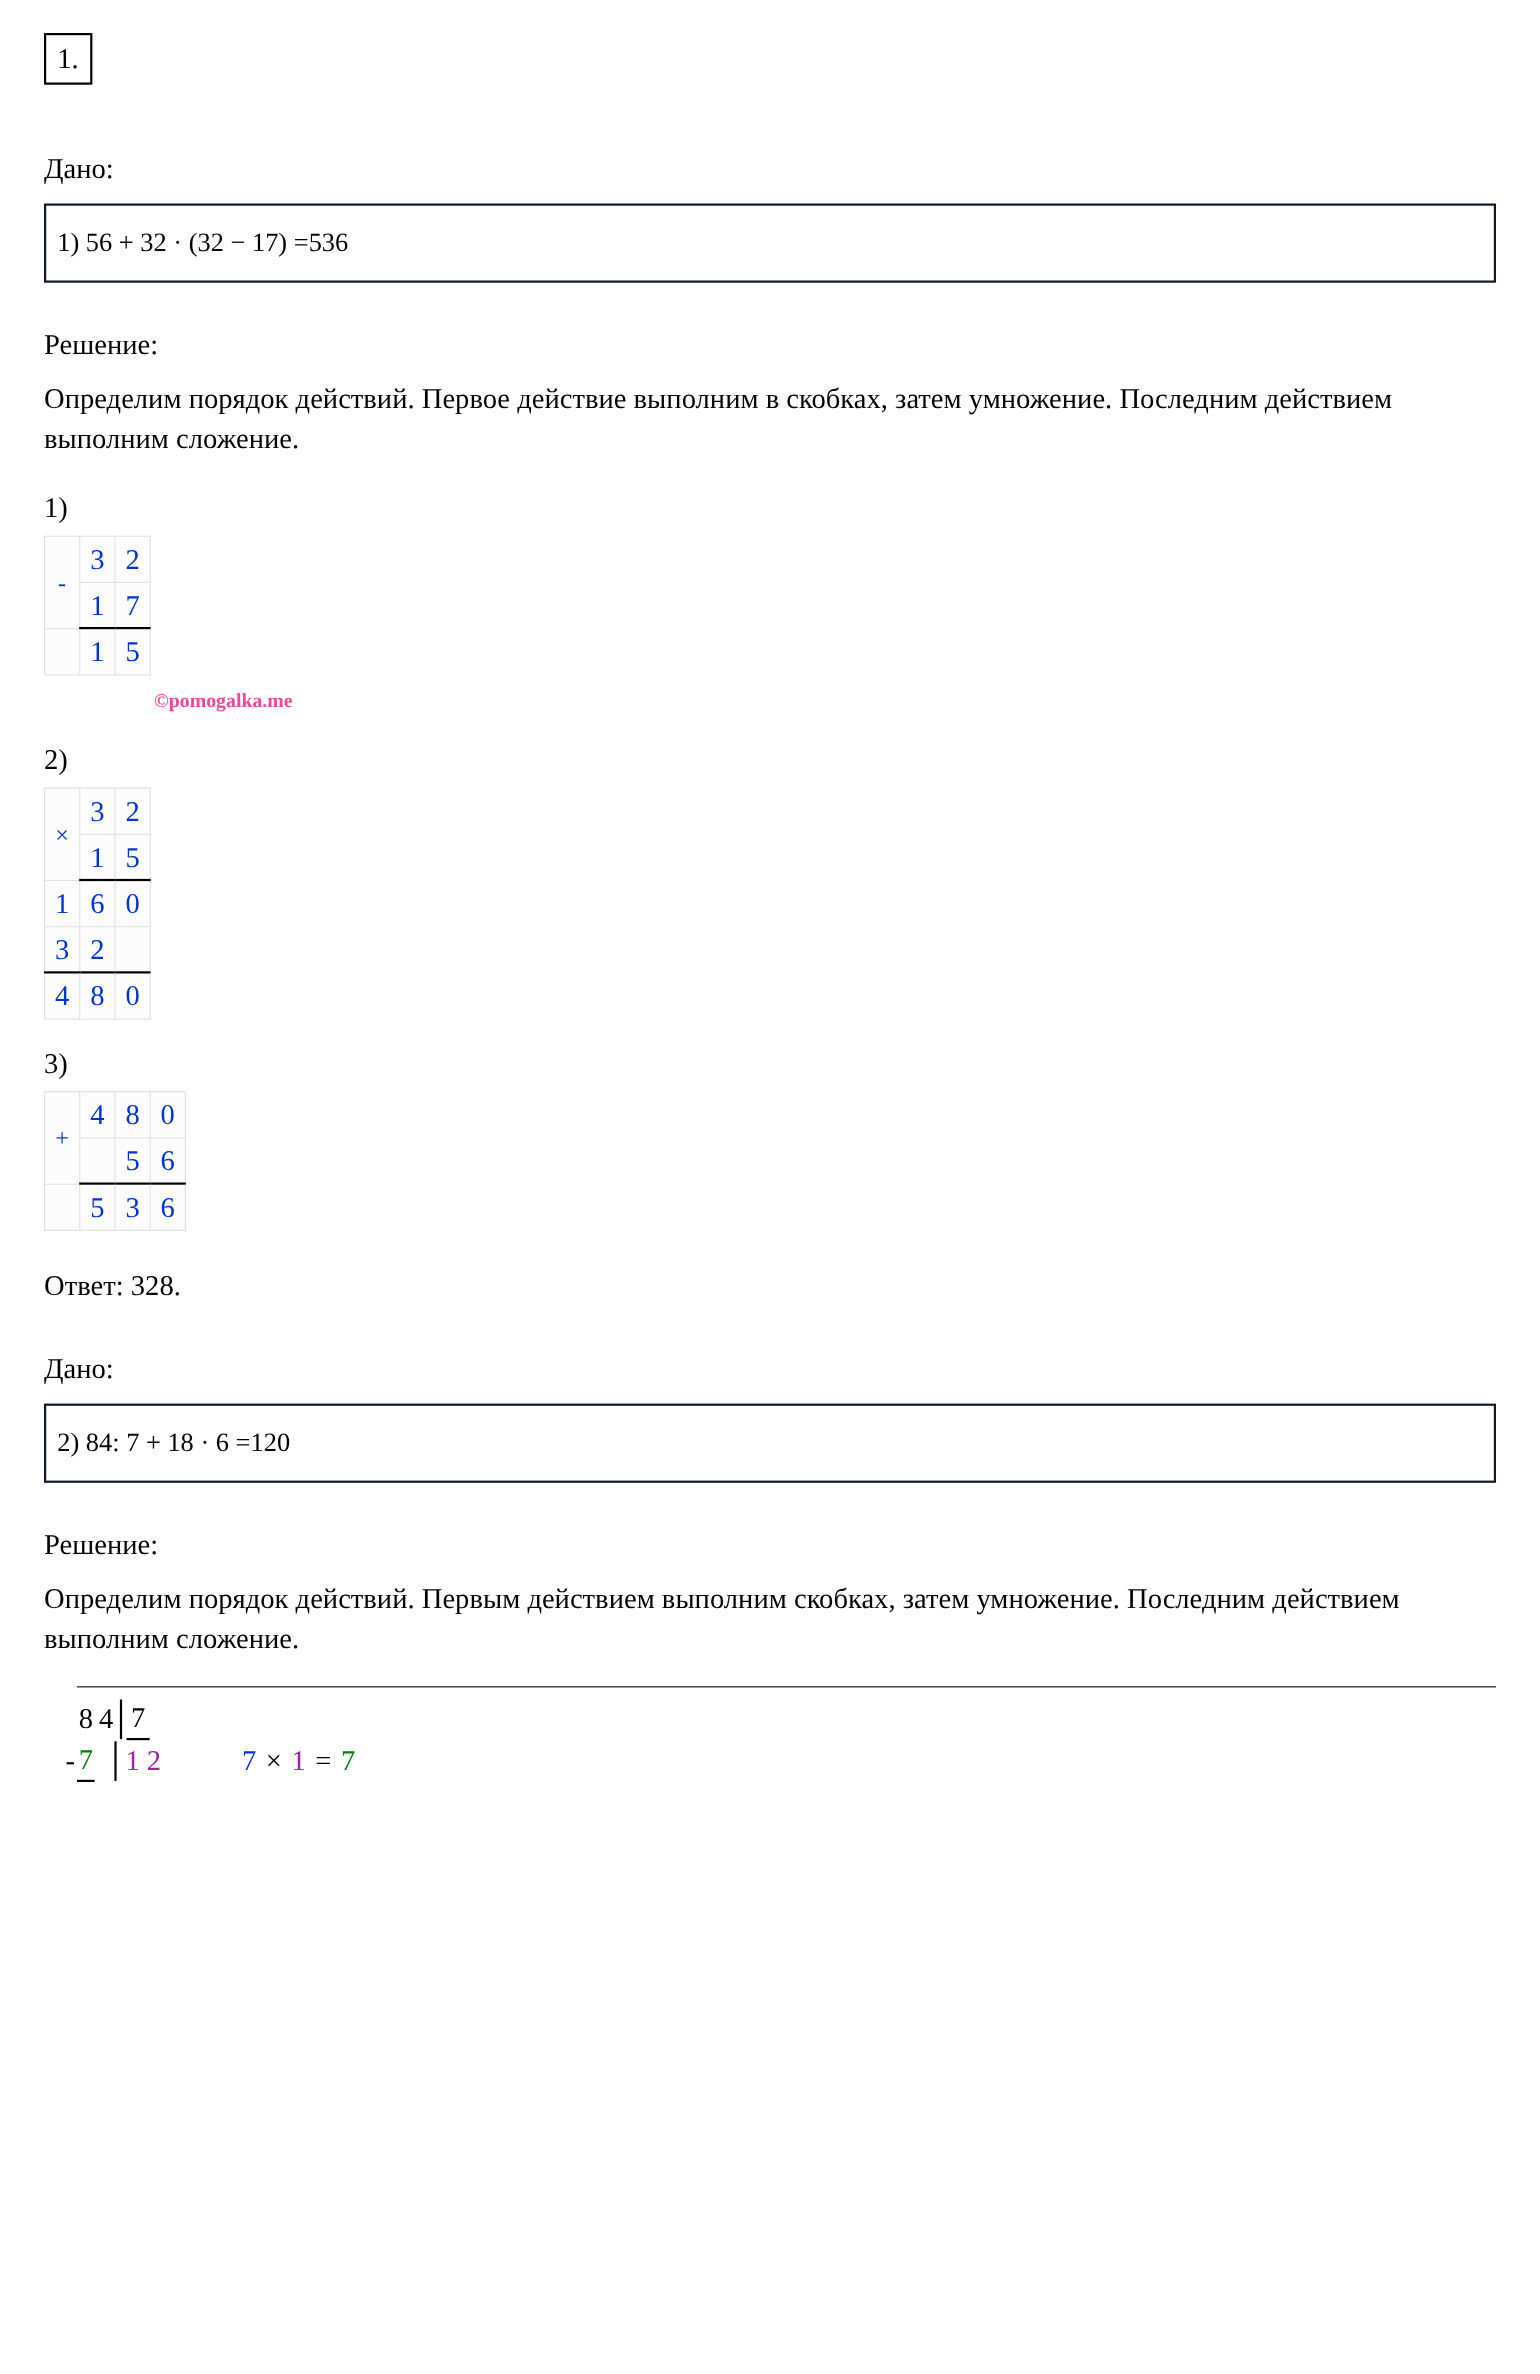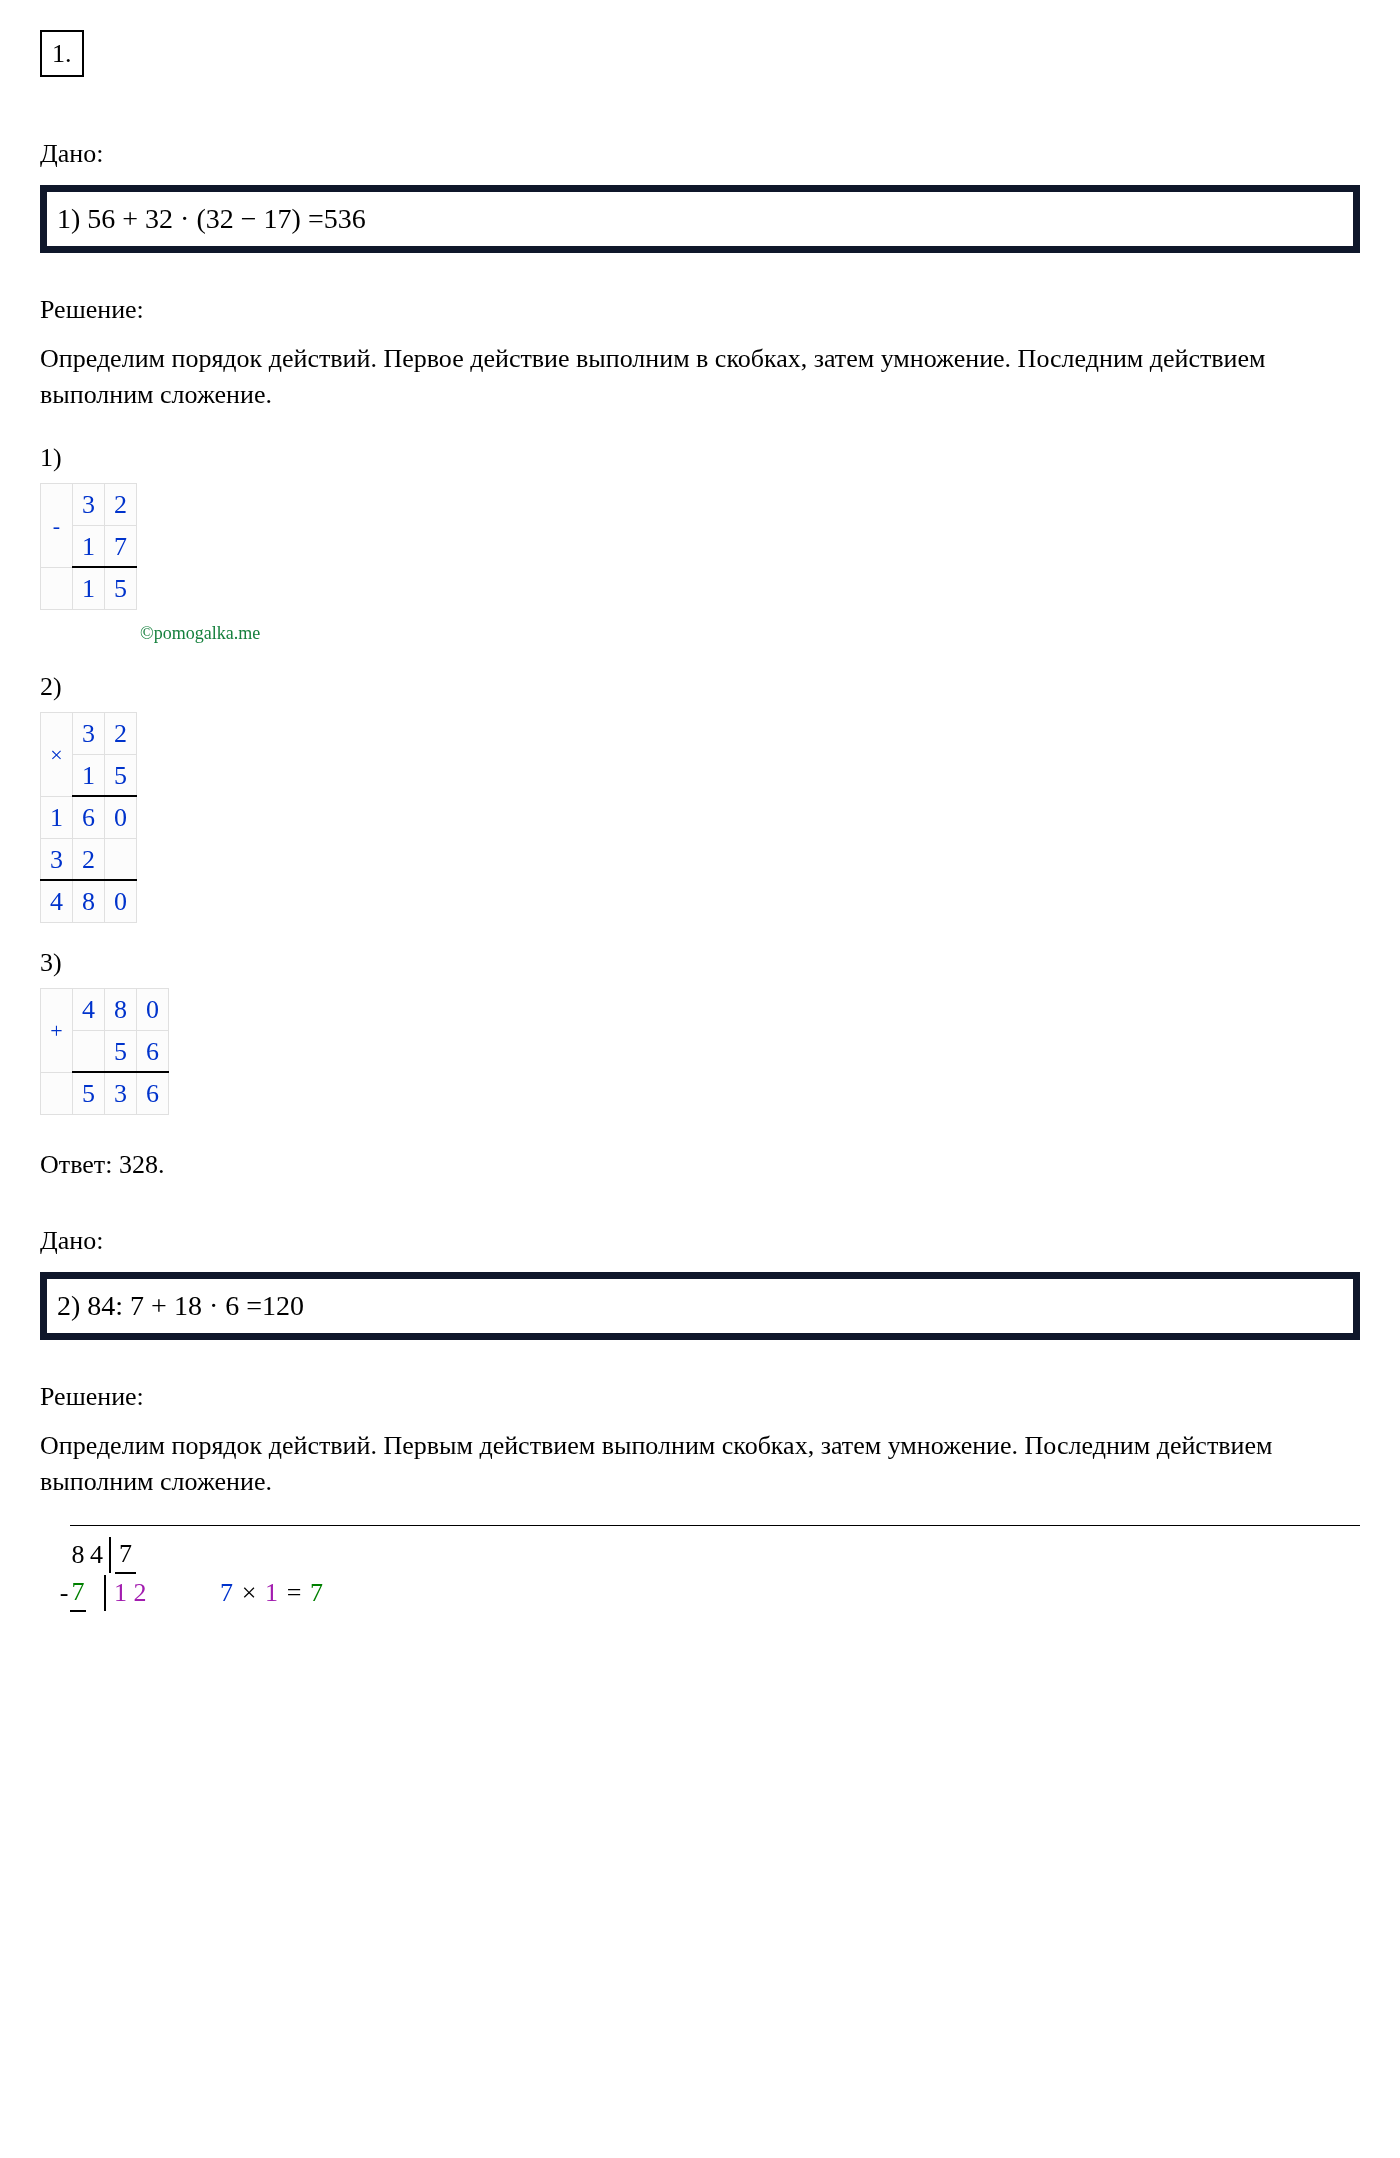--- a/index.html
+++ b/index.html
@@ -21,24 +21,24 @@
       padding: 2px 10px;
       margin-bottom: 20px;
       font-size: 26px;
     }
     .section-header {
       font-weight: normal;
       margin-top: 37px;
       margin-bottom: 12px;
     }
     .given-box {
-      border: 7px solid #0f172a;
-      padding: 6px 10px;
+      border: 2px solid #0f172a;
+      padding: 16px 10px;
       margin-bottom: 20px;
-      font-size: 28px;
+      font-size: 24px;
     }
     .solution-text {
       margin-bottom: 24px;
       line-height: 1.4;
     }
     .step-number {
       margin-top: 20px;
       margin-bottom: 6px;
       font-size: 26px;
     }
@@ -59,24 +59,24 @@
       color: #0033cc;
     }
     .calc-table td.op {
       color: #0033cc;
       font-size: 22px;
     }
     .calc-table tr.underline td {
       border-bottom: 2px solid #000;
     }
     .watermark {
-      color: #15803d;
+      color: #ec4899;
       font-size: 18px;
       margin: 8px 0 8px 100px;
-      font-weight: normal;
+      font-weight: bold;
     }
     .answer-line {
       margin-top: 30px;
       margin-bottom: 20px;
     }
     .answer-line .bold {
       font-weight: normal;
     }
     .division-block {
       margin-left: 30px;

